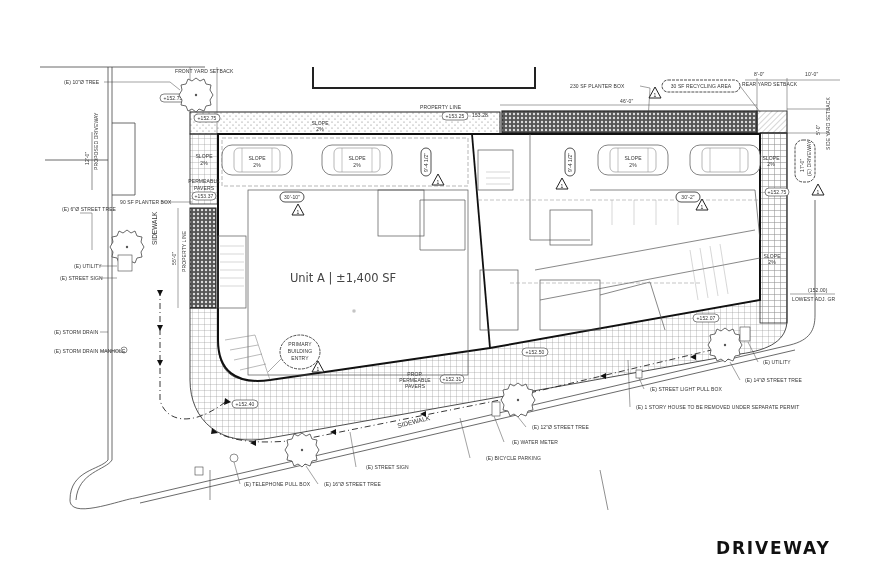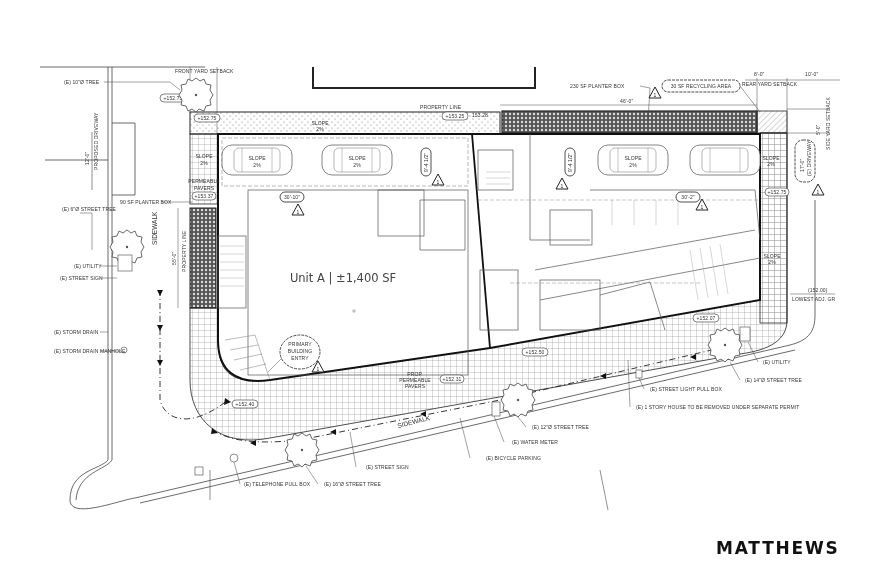--- a/index.html
+++ b/index.html
@@ -331,13 +331,13 @@
     <line x1="639" y1="378" x2="644" y2="389" stroke="#444" stroke-width="0.5"></line>
     <text class="lbl" x="636" y="409">(E) 1 STORY HOUSE TO BE REMOVED UNDER SEPARATE PERMIT</text>
     <line x1="628" y1="360" x2="630" y2="407" stroke="#444" stroke-width="0.5"></line>
     <text class="lbl" x="745" y="382">(E) 14"Ø STREET TREE</text>
     <line x1="730" y1="362" x2="740" y2="380" stroke="#444" stroke-width="0.5"></line>
     <text class="lbl" x="763" y="364">(E) UTILITY</text>
     <line x1="748" y1="342" x2="758" y2="362" stroke="#444" stroke-width="0.5"></line>
   </g>
 </svg>
 
-<div class="brand">MATTHEWS</div>
+<div class="brand">DRIVEWAY</div>
 
 </body></html>

